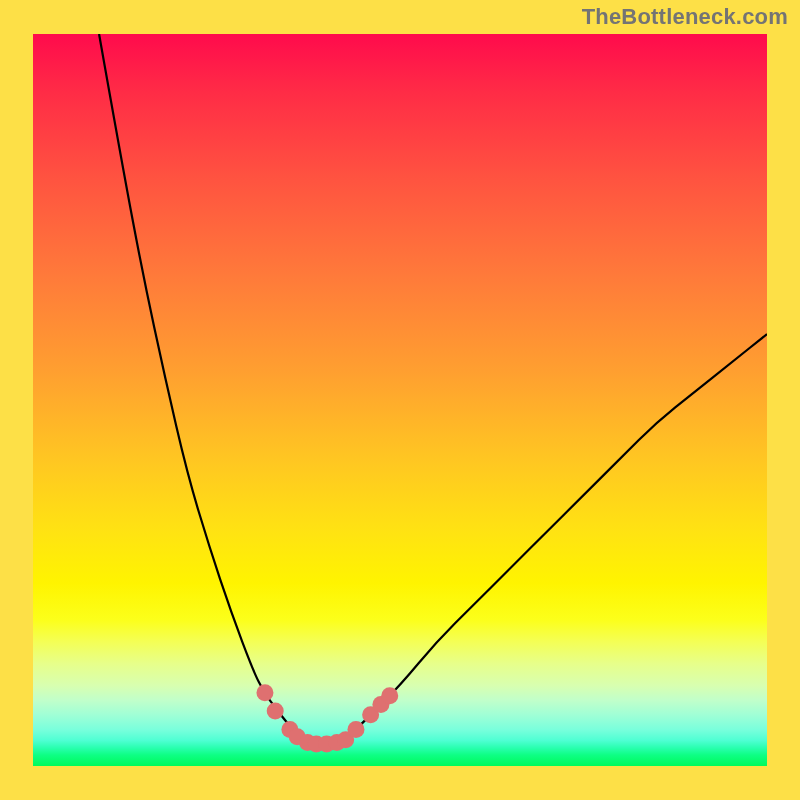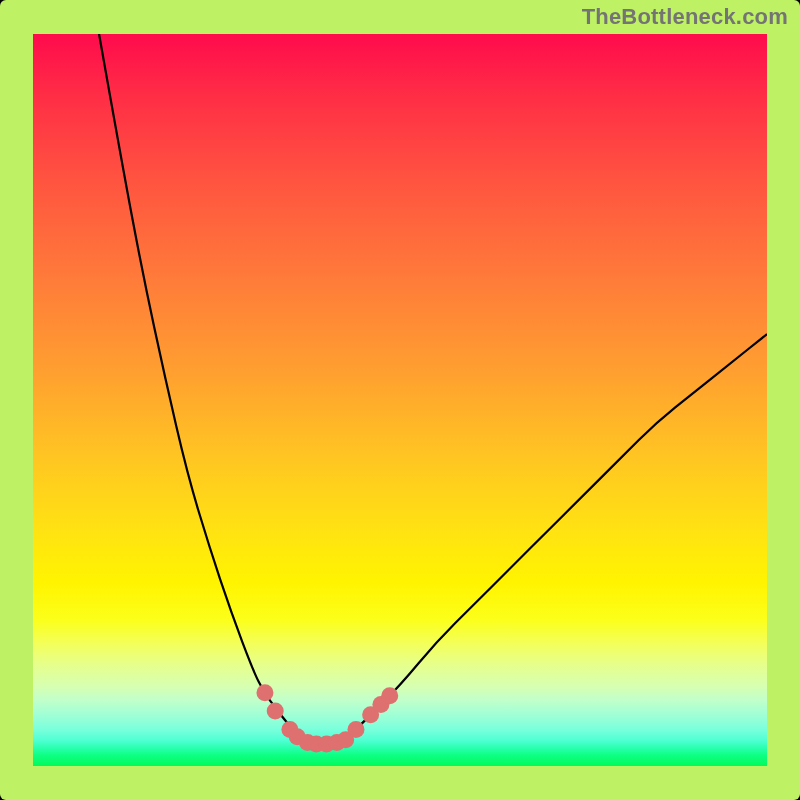--- a/index.html
+++ b/index.html
@@ -8,22 +8,21 @@
     width: 800px;
     height: 800px;
     background: #000;
     overflow: hidden;
     font-family: Arial, Helvetica, sans-serif;
   }
   .frame {
     position: relative;
     width: 800px;
     height: 800px;
-    background: #bef264;
-    border-radius: 6px;
+    background: #fde047;
   }
   .watermark {
     position: absolute;
     top: 4px;
     right: 12px;
     color: #747474;
     font-size: 22px;
     font-weight: 600;
     letter-spacing: 0.2px;
     z-index: 5;

